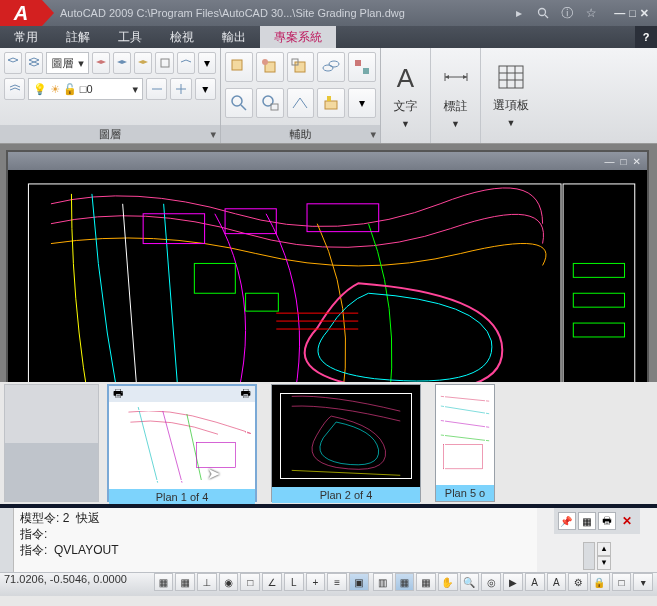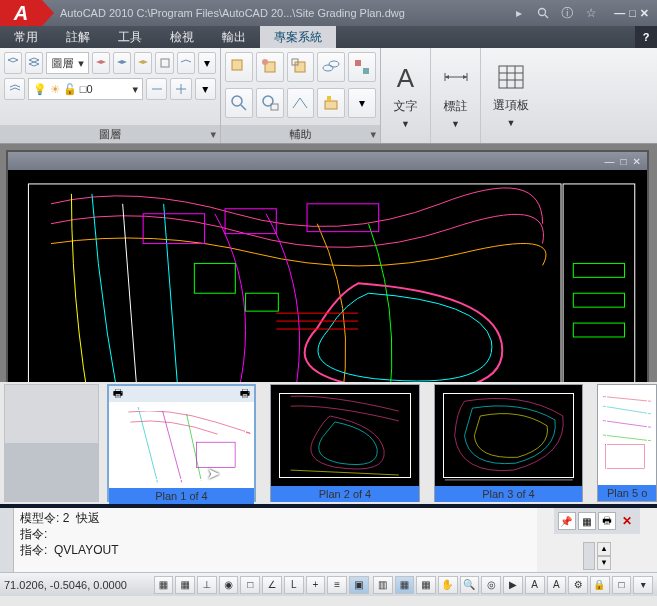--- a/index.html
+++ b/index.html
@@ -11,21 +11,21 @@
 .titlebar .logo::after { content: ""; position: absolute; right: -12px; top: 0; border-left: 12px solid #d32020; border-top: 13px solid transparent; border-bottom: 13px solid transparent; }
 .titlebar .title-text { margin-left: 18px; font-size: 11px; white-space: nowrap; overflow: hidden; }
 .titlebar .qat { margin-left: auto; display: flex; align-items: center; gap: 2px; padding: 0 4px; }
 .titlebar .qat-btn { width: 22px; height: 18px; display: flex; align-items: center; justify-content: center; color: #cfd3da; cursor: pointer; }
 .titlebar .win-ctrl { display: flex; gap: 4px; padding: 0 8px; }
 .titlebar .win-ctrl span { color: #e4e7eb; font-size: 11px; font-weight: bold; cursor: pointer; }
 
 
 .menubar { height: 22px; background: linear-gradient(#4c525c, #3c424b); display: flex; align-items: stretch; color: #e6e8ec; font-size: 12px; }
 .menubar .menu-item { padding: 0 14px; display: flex; align-items: center; cursor: pointer; }
-.menubar .menu-item.active { background: #d4d6db; color: #0c4a6e; }
+.menubar .menu-item.active { background: #d4d6db; color: #be185d; }
 .menubar .help-icon { margin-left: auto; width: 22px; display: flex; align-items: center; justify-content: center; background: #2b303a; color: #fff; font-size: 11px; font-weight: bold; }
 
 
 .ribbon { height: 96px; background: linear-gradient(#f3f4f6, #dadcdf); border-bottom: 1px solid #999; display: flex; }
 .ribbon-panel { border-right: 1px solid #b5b8bd; display: flex; flex-direction: column; }
 .ribbon-panel.w1 { width: 221px; }
 .ribbon-panel.w2 { width: 160px; }
 .ribbon-panel .panel-body { flex: 1; padding: 4px; display: flex; flex-direction: column; gap: 4px; }
 .ribbon-panel .panel-label { height: 18px; background: #c9ccd1; color: #333; font-size: 11px; display: flex; align-items: center; justify-content: center; position: relative; }
 .ribbon-panel .panel-label .expand { position: absolute; right: 4px; color: #555; }
@@ -46,49 +46,49 @@
 
 
 .thumb-strip { position: absolute; left: 0; right: 0; top: 382px; height: 122px; background: #e8e8e8; display: flex; align-items: stretch; padding: 2px 0; }
 .model-tile { width: 95px; border: 1px solid #bfc2c7; background: linear-gradient(#d7d9dd 50%, #bfc4cb 50%); margin: 0 8px 0 4px; }
 .plan-tile { width: 150px; border: 1px solid #99a0a8; display: flex; flex-direction: column; margin-right: 14px; background: #fff; }
 .plan-tile.active { border: 2px solid #7aa9d6; background: #e6f0fa; }
 .plan-tile .tile-head { height: 16px; display: flex; align-items: center; justify-content: space-between; padding: 0 4px; background: #e2eaf3; }
 .plan-tile .tile-prev { flex: 1; background: #000; position: relative; }
 .plan-tile .tile-prev::before { content: ""; position: absolute; inset: 8px; border: 1px solid #fff; }
 .plan-tile .tile-prev svg { width: 100%; height: 100%; }
-.plan-tile .tile-label { height: 16px; font-size: 11px; color: #333; text-align: center; line-height: 16px; background: #3b82f6; }
+.plan-tile .tile-label { height: 16px; font-size: 11px; color: #333; text-align: center; line-height: 16px; background: #7dd3fc; }
 
 
 .cmd-area { position: absolute; left: 0; right: 0; top: 504px; height: 68px; background: #efeff0; border-top: 4px solid #0f172a; display: flex; font-size: 12px; }
 .cmd-text { flex: 1; padding: 2px 6px; line-height: 16px; color: #222; background: #f8f8f8; }
 .cmd-text .line { white-space: pre; }
 .cmd-tools { width: 120px; display: flex; flex-direction: column; align-items: center; justify-content: space-between; }
 .cmd-row-icons { display: flex; gap: 2px; padding: 4px; background: #d9dce0; align-items: center; }
 .cmd-row-icons .ci { width: 18px; height: 18px; border: 1px solid #b0b4ba; background: #fff; font-size: 10px; display: flex; align-items: center; justify-content: center; }
 .cmd-row-icons .cx { width: 18px; text-align: center; color: #c00; font-weight: bold; }
 
 
-.statusbar { position: absolute; left: 0; right: 0; top: 572px; height: 24px; background: linear-gradient(#f2f3f5,#d4d7db); border-top: 1px solid #bcc0c6; display: flex; align-items: center; font-size: 11px; color: #333; padding: 0 4px; gap: 2px; }
+.statusbar { position: absolute; left: 0; right: 0; top: 572px; height: 24px; background: linear-gradient(#f2f3f5,#d4d7db); border-top: 1px solid #bcc0c6; display: flex; align-items: flex-start; font-size: 11px; color: #333; padding: 0 4px; gap: 2px; }
 .statusbar .coords { width: 150px; }
 .statusbar .sb-btn { width: 20px; height: 18px; border: 1px solid #bfc2c7; background: linear-gradient(#fbfbfc,#e5e7ea); display: flex; align-items: center; justify-content: center; font-size: 10px; }
 .statusbar .sb-btn.on { background: linear-gradient(#c8dcf0,#a6c6e4); }
 .statusbar .spacer { flex: 1; }
 
 svg.decor line, svg.decor path, svg.decor polyline { vector-effect: non-scaling-stroke; }
 .cursor-arrow { position: absolute; left: 98px; top: 62px; font-size: 16px; color: #fff; filter: drop-shadow(0 0 1px #000); }
 </style>
 </head>
 <body>
 
 <div class="titlebar">
   <div class="logo">
       <span>A</span>
     </div>
-  <div class="title-text">AutoCAD 2010  C:\Program Files\AutoCAD 20...\Site Grading Plan.dwg</div>
+  <div class="title-text">AutoCAD 2009  C:\Program Files\AutoCAD 30...\Site Grading Plan.dwg</div>
   <div class="qat">
     <span class="qat-btn">▸</span>
     <span class="qat-btn">
       <svg width="12" height="12" viewBox="0 0 12 12">
           <circle cx="5" cy="5" r="3.5" fill="none" stroke="#cfd3da" stroke-width="1.3"></circle>
           <line x1="8" y1="8" x2="11" y2="11" stroke="#cfd3da" stroke-width="1.3"></line>
         </svg>
     </span>
     <span class="qat-btn">ⓘ</span>
     <span class="qat-btn">☆</span>
@@ -354,32 +354,20 @@
           <g fill="none" stroke-width="0.6">
             <path d="M20 10 Q60 8 130 25" stroke="#f49"></path>
             <path d="M20 20 Q60 18 130 35" stroke="#f49"></path>
             <path d="M60 30 Q110 40 115 65 Q118 90 65 82 Q30 75 45 50 Q54 34 60 30 Z" stroke="#f49"></path>
             <path d="M65 36 Q104 44 108 64 Q110 84 70 78 Q40 72 52 52 Z" stroke="#0ff"></path>
             <path d="M20 85 L130 90" stroke="#ff0"></path>
           </g>
         </svg></div>
     <div class="tile-label">Plan 2 of 4</div>
   </div>
-  <div class="plan-tile">
-    <div class="tile-prev"><svg class="decor" viewBox="0 0 150 100">
-          <rect width="150" height="100" fill="#000"></rect>
-          <g fill="none" stroke-width="0.6">
-            <path d="M30 15 Q90 5 130 30 Q135 70 80 85 Q25 90 20 50 Q22 25 30 15 Z" stroke="#f49"></path>
-            <path d="M38 22 Q88 14 122 34 Q126 66 82 78 Q34 82 30 50 Z" stroke="#0ff"></path>
-            <path d="M46 30 Q86 22 114 40 Q118 62 84 72 Q42 74 40 50 Z" stroke="#ff0"></path>
-            <path d="M10 95 L140 95" stroke="#fff"></path>
-          </g>
-        </svg></div>
-    <div class="tile-label">Plan 3 of 4</div>
-  </div>
   <div class="plan-tile" style="width:60px;margin-right:0">
     <div class="tile-prev" style="background:#fff"><svg class="decor" viewBox="0 0 60 100">
           <rect width="60" height="100" fill="#fff"></rect>
           <g fill="none" stroke-width="0.5">
             <path d="M5 10 L55 15" stroke="#d36"></path>
             <path d="M5 20 L55 28" stroke="#0bb"></path>
             <path d="M5 35 L55 42" stroke="#b0b"></path>
             <path d="M5 50 L55 56" stroke="#0b0"></path>
             <rect x="8" y="60" width="40" height="25" stroke="#d36"></rect>
           </g>

